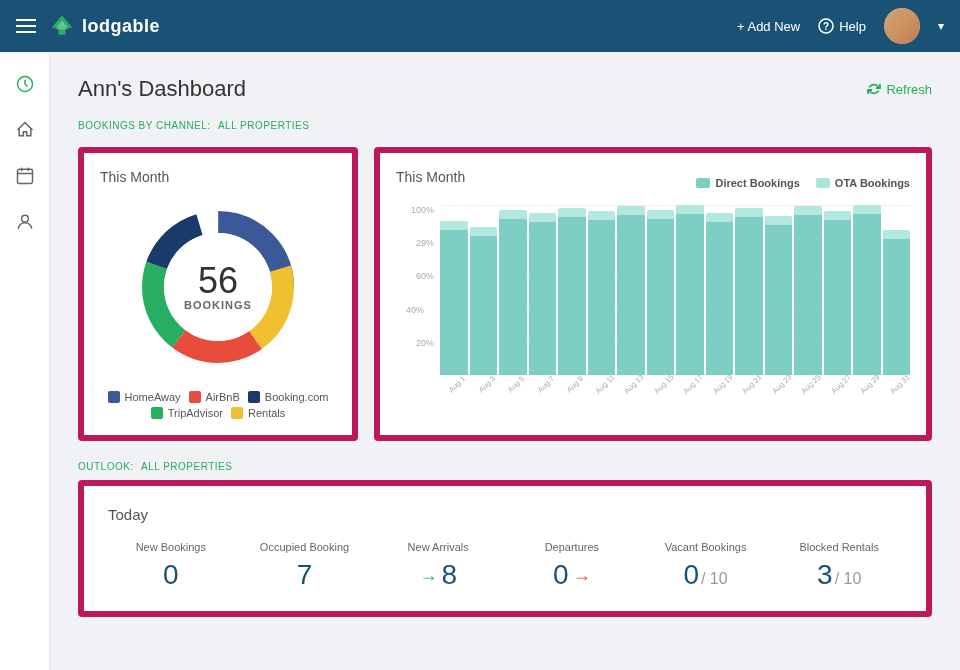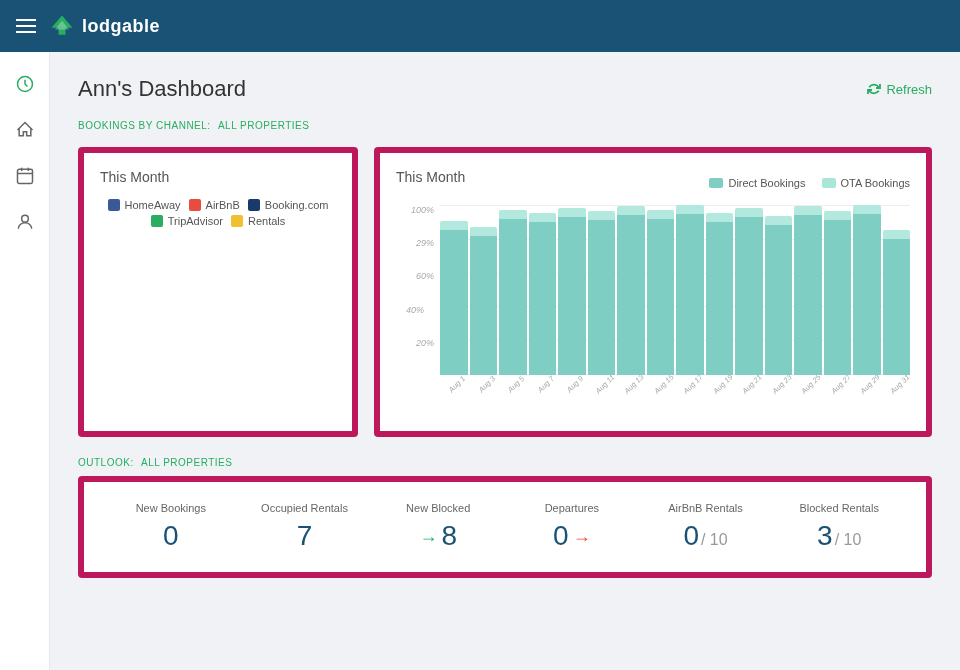--- a/index.html
+++ b/index.html
@@ -89,21 +89,21 @@
     .donut-number { font-size: 36px; font-weight: 300; color: #333; line-height: 1; }
     .donut-label { font-size: 11px; font-weight: 600; color: #666; letter-spacing: 1px; }
 
     .legend { display: flex; flex-wrap: wrap; gap: 4px 8px; margin-top: 14px; justify-content: center; }
     .legend-item { display: flex; align-items: center; gap: 5px; font-size: 11px; color: #555; }
     .legend-dot { width: 12px; height: 12px; border-radius: 2px; }
 
     
     .bar-card { flex: 1; }
     .bar-chart-header { display: flex; align-items: center; justify-content: space-between; margin-bottom: 8px; }
-    .bar-legend { display: flex; gap: 16px; }
+    .bar-legend { display: flex; gap: 16px; font-weight: bold; }
     .bar-legend-item { display: flex; align-items: center; gap: 5px; font-size: 11px; color: #555; }
     .bar-legend-dot { width: 14px; height: 10px; border-radius: 2px; }
 
     .bar-chart { position: relative; height: 210px; }
 
     
     .outlook-section { }
     .outlook-card { padding: 20px 24px; }
     .outlook-title { font-size: 15px; color: #555; margin-bottom: 18px; }
     .metrics-row { display: flex; gap: 8px; }
@@ -122,20 +122,36 @@
         <span></span>
     </div>
     <div class="logo">
       <svg class="logo-icon" viewBox="0 0 32 32">
         <polygon points="16,4 28,18 4,18" fill="#27ae60"></polygon>
         <rect x="12" y="18" width="8" height="8" fill="#27ae60"></rect>
         <polygon points="16,10 24,20 8,20" fill="white" opacity="0.3"></polygon>
       </svg>
       <span class="logo-text">lodgable</span>
     </div>
+  </div>
+  <div class="topnav-right">
+    <button class="topnav-btn">
+      <span>+ Add New</span>
+    </button>
+    <button class="topnav-btn">
+      <svg width="16" height="16" viewBox="0 0 16 16">
+          <circle cx="8" cy="8" r="7" stroke="white" stroke-width="1.5" fill="none"></circle>
+          <text x="8" y="12" text-anchor="middle" fill="white" font-size="10" font-weight="bold">?</text>
+        </svg>
+      <span>Help</span>
+    </button>
+    <div class="avatar">
+      <div class="avatar-img"></div>
+    </div>
+    <span style="color:white;font-size:12px;">▾</span>
   </div>
 </nav>
 
 <aside class="sidebar">
   <div class="sidebar-item active">
     <svg viewBox="0 0 24 24" fill="none" stroke="currentColor" stroke-width="1.8">
         <circle cx="12" cy="12" r="9"></circle>
         <polyline points="12,7 12,12 15,15"></polyline>
       </svg>
   </div>
@@ -182,20 +198,41 @@
         <span>BOOKINGS BY CHANNEL:</span>
         <span style="color:#27ae60;font-weight:400;margin-left:4px;">All Properties</span>
       </div>
     </div>
   </div>
 
   <div class="cards-row">
 
     <div class="card donut-card">
       <div class="card-title">This Month</div>
+      <div class="donut-wrapper">
+        <div class="donut-container">
+          <svg viewBox="0 0 180 180">
+
+            <circle cx="90" cy="90" r="65" fill="none" stroke="#3b5998" stroke-width="22" stroke-dasharray="102 306" stroke-dashoffset="102"></circle>
+
+            <circle cx="90" cy="90" r="65" fill="none" stroke="#f0c030" stroke-width="22" stroke-dasharray="82 327" stroke-dashoffset="20"></circle>
+
+            <circle cx="90" cy="90" r="65" fill="none" stroke="#e74c3c" stroke-width="22" stroke-dasharray="82 327" stroke-dashoffset="-62"></circle>
+
+            <circle cx="90" cy="90" r="65" fill="none" stroke="#27ae60" stroke-width="22" stroke-dasharray="82 327" stroke-dashoffset="-144"></circle>
+
+            <circle cx="90" cy="90" r="65" fill="none" stroke="#1a3a6b" stroke-width="22" stroke-dasharray="61 347" stroke-dashoffset="-226"></circle>
+            <circle cx="90" cy="90" r="54" fill="white"></circle>
+          </svg>
+          <div class="donut-center">
+            <div class="donut-number">56</div>
+            <div class="donut-label">BOOKINGS</div>
+          </div>
+        </div>
+      </div>
       <div class="legend">
         <div class="legend-item">
           <div class="legend-dot" style="background:#3b5998;"></div>
           <span>HomeAway</span>
         </div>
         <div class="legend-item">
           <div class="legend-dot" style="background:#e74c3c;"></div>
           <span>AirBnB</span>
         </div>
         <div class="legend-item">
@@ -221,21 +258,21 @@
             <div class="bar-legend-dot" style="background:#7ecec4;"></div>
             <span>Direct Bookings</span>
           </div>
           <div class="bar-legend-item">
             <div class="bar-legend-dot" style="background:#a8e6d8;"></div>
             <span>OTA Bookings</span>
           </div>
         </div>
       </div>
       <div class="bar-chart">
-        <div style="display:flex; height:190px;font-style:italic;">
+        <div style="display:flex; height:190px;">
 
           <div style="display:flex;flex-direction:column;justify-content:space-between;width:38px;height:170px;padding-top:0;padding-bottom:4px;">
             <span style="font-size:9px;color:#aaa;text-align:right;display:block;">100%</span>
             <span style="font-size:9px;color:#aaa;text-align:right;display:block;">29%</span>
             <span style="font-size:9px;color:#aaa;text-align:right;display:block;">60%</span>
             <span style="font-size:9px;color:#aaa;text-align:center;display:block;">40%</span>
             <span style="font-size:9px;color:#aaa;text-align:right;display:block;">20%</span>
             <span style="font-size:9px;color:#aaa;text-align:right;display:block;"></span>
           </div>
 
@@ -341,45 +378,46 @@
     </div>
 
   </div>
 
   <div class="outlook-section">
     <div class="section-label">
       <span>OUTLOOK:</span>
       <span style="color:#27ae60;font-weight:400;margin-left:4px;">All Properties</span>
     </div>
     <div class="card outlook-card">
+      <div class="outlook-title">Today</div>
       <div class="metrics-row" id="metrics-row">
       <div class="metric">
             <div class="metric-label">New Bookings</div>
             <div class="metric-value">0</div>
           </div>
           <div class="metric">
-            <div class="metric-label">Occupied Rentals</div>
+            <div class="metric-label">Occupied Booking</div>
             <div class="metric-value">7</div>
           </div>
           <div class="metric">
-            <div class="metric-label">New Blocked</div>
+            <div class="metric-label">New Arrivals</div>
             <div class="metric-value" style="display: flex; align-items: center; justify-content: center; gap: 4px;">
               <span style="color: rgb(39, 174, 96); font-size: 18px;">→</span>
               <span>8</span>
             </div>
           </div>
           <div class="metric">
             <div class="metric-label">Departures</div>
             <div class="metric-value" style="display: flex; align-items: center; justify-content: center; gap: 4px;">
               <span>0</span>
               <span style="color: rgb(231, 76, 60); font-size: 18px;">→</span>
             </div>
           </div>
           <div class="metric">
-            <div class="metric-label">AirBnB Rentals</div>
+            <div class="metric-label">Vacant Bookings</div>
             <div class="metric-value" style="display: flex; align-items: baseline; justify-content: center; gap: 2px;">
               <span>0</span>
               <span style="font-size: 16px; color: rgb(153, 153, 153); font-weight: 300;">/ 10</span>
             </div>
           </div>
           <div class="metric">
             <div class="metric-label">Blocked Rentals</div>
             <div class="metric-value" style="display: flex; align-items: baseline; justify-content: center; gap: 2px;">
               <span>3</span>
               <span style="font-size: 16px; color: rgb(153, 153, 153); font-weight: 300;">/ 10</span>

